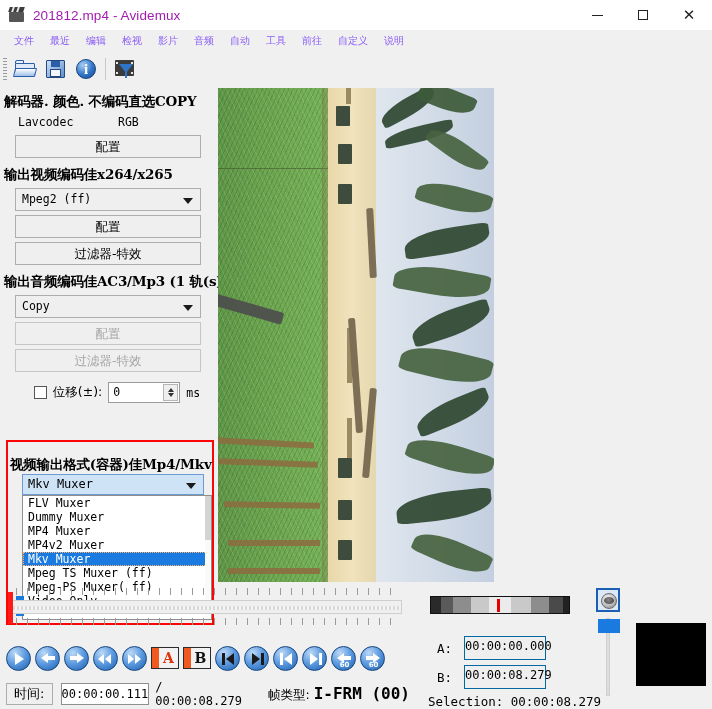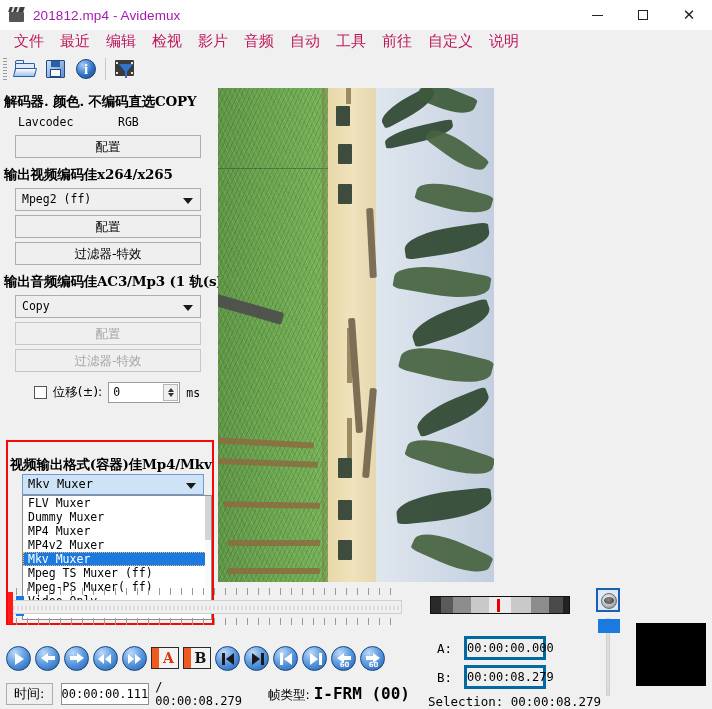--- a/index.html
+++ b/index.html
@@ -51,21 +51,21 @@
   .winbtn .gl-max { width: 10px; height: 10px; border: 1px solid #222; display: block; }
   .winbtn .gl-close { font-size: 15px; line-height: 15px; font-family: "DejaVu Sans", sans-serif; }
 
   
   #menubar {
     position: absolute; left: 0; top: 30px; width: 712px; height: 22px;
     background: #f0f0f0;
     display: flex; align-items: center; padding-left: 6px;
   }
   .menu-item {
-    font-size: 15px; color: #be185d; padding: 2px 8px;
+    font-size: 10px; color: #8b5cf6; padding: 2px 8px;
     font-family: "Liberation Sans", sans-serif;
     white-space: nowrap;
   }
 
   
   #toolbar {
     position: absolute; left: 0; top: 52px; width: 712px; height: 33px;
     background: #f0f0f0;
     display: flex; align-items: center;
   }
@@ -338,21 +338,21 @@
     position: absolute; left: 430px; top: 596px; width: 140px; height: 18px;
     background: linear-gradient(to right,#2a2a2a 0 10px,#5a5a5a 10px 22px,#8d8d8d 22px 40px,
       #c9c9c9 40px 58px, #ebebeb 58px 80px, #c9c9c9 80px 100px, #8d8d8d 100px 118px,
       #4a4a4a 118px 132px, #222 132px 140px);
     border: 1px solid #111;
   }
   #navbar-widget .nb-mark { position:absolute; left:66px; top:2px; width:3px; height:13px; background:#e60000;}
   .ab-row { position: absolute; display: flex; align-items: center; }
   .ab-lbl { width: 24px; text-align: right; font-family: "DejaVu Sans Mono", monospace; font-size: 12.5px; color: #000; }
   .ab-val {
-    width: 82px; height: 24px; margin-left: 12px; background: #efefef; border: 3px solid #0369a1;
+    width: 82px; height: 24px; margin-left: 12px; background: #efefef; border: 1px solid #0369a1;
     text-align: center; line-height: 19px;
     font-family: "DejaVu Sans Mono", monospace; font-size: 12px; color: #000;
   }
   #sel-row {
     position: absolute; left: 428px; top: 694px;
     font-family: "DejaVu Sans Mono", monospace; font-size: 12.5px; color: #000;
   }
   #volume-block { position: absolute; left: 596px; top: 588px; width: 26px; height: 120px; }
   #vol-btn {
     position: absolute; left: 0; top: 0; width: 24px; height: 24px;

